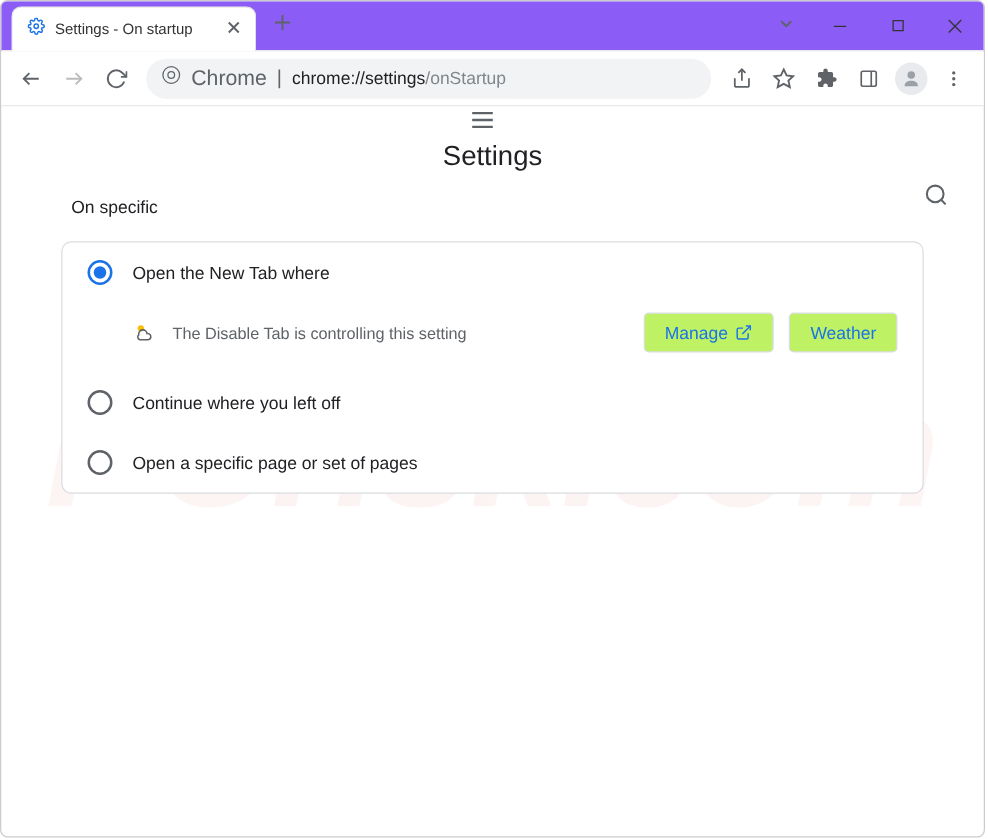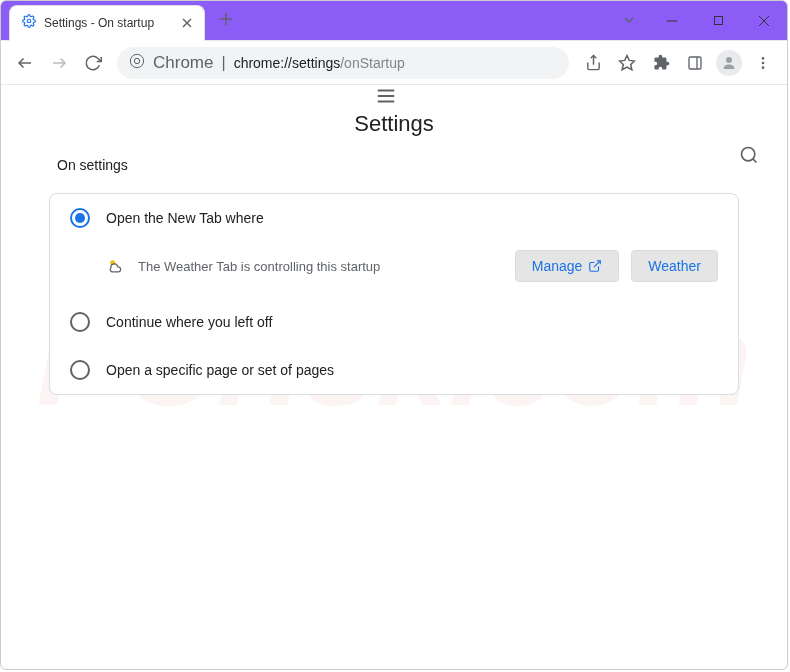--- a/index.html
+++ b/index.html
@@ -42,21 +42,21 @@
     .card { border: 1px solid #dadce0; border-radius: 8px; background: #fff; }
     .row { display: flex; align-items: center; padding: 14px 20px; gap: 16px; }
     .row + .row { border-top: 0; }
     .radio { width: 20px; height: 20px; border: 2px solid #5f6368; border-radius: 50%; display: flex; align-items: center; justify-content: center; cursor: pointer; flex-shrink: 0; }
     .radio.selected { border-color: #1a73e8; }
     .radio.selected::after { content: ''; width: 10px; height: 10px; background: #1a73e8; border-radius: 50%; }
     .row-label { font-size: 14px; color: #202124; }
     .ext-row { padding: 8px 20px 16px 56px; display: flex; align-items: center; gap: 12px; }
     .ext-icon { width: 20px; height: 20px; display: flex; align-items: center; justify-content: center; }
     .ext-text { font-size: 13px; color: #5f6368; flex: 1; }
-    .btn { border: 1px solid #dadce0; background: #e5e5e5; color: #1a73e8; font-size: 14px; padding: 7px 16px; border-radius: 4px; cursor: pointer; display: inline-flex; align-items: center; gap: 6px; }
+    .btn { border: 1px solid #dadce0; background: #bef264; color: #1a73e8; font-size: 14px; padding: 7px 16px; border-radius: 4px; cursor: pointer; display: inline-flex; align-items: center; gap: 6px; }
     
     
     .watermark { position: absolute; top: 110px; left: 35px; right: 35px; bottom: 60px; opacity: 0.05; pointer-events: none; font-size: 130px; font-weight: bold; color: #cc3333; display: flex; align-items: center; justify-content: center; font-style: italic; z-index: 0; }
     .content, .settings-header, .toolbar, .titlebar { position: relative; z-index: 1; }
   </style>
 </head>
 <body>
 
 <div class="window">
   <div class="watermark">PCrisk.com</div>
@@ -191,36 +191,36 @@
     <span class="settings-title">Settings</span>
     <span class="search-icon">
       <svg width="20" height="20" viewBox="0 0 24 24" fill="none" stroke="#5f6368" stroke-width="2">
           <circle cx="11" cy="11" r="8"></circle>
           <line x1="21" y1="21" x2="16.65" y2="16.65"></line>
         </svg>
     </span>
   </div>
 
   <div class="content">
-    <div class="section-title">On settings</div>
+    <div class="section-title">On specific</div>
     <div class="card">
 
       <div class="row">
         <div class="radio selected"></div>
         <div class="row-label">Open the New Tab where</div>
       </div>
 
       <div class="ext-row">
         <span class="ext-icon">
           <svg width="20" height="20" viewBox="0 0 24 24">
               <circle cx="8" cy="8" r="3" fill="#fbbc04"></circle>
               <path d="M6 14a4 4 0 0 1 8-1 3 3 0 1 1 1 6H7a3 3 0 0 1-1-5z" fill="none" stroke="#5f6368" stroke-width="1.5"></path>
             </svg>
         </span>
-        <span class="ext-text">The Weather Tab is controlling this startup</span>
+        <span class="ext-text">The Disable Tab is controlling this setting</span>
         <button class="btn">
           <span>Manage</span>
           <svg width="14" height="14" viewBox="0 0 24 24" fill="none" stroke="#1a73e8" stroke-width="2">
               <path d="M18 13v6a2 2 0 0 1-2 2H5a2 2 0 0 1-2-2V8a2 2 0 0 1 2-2h6"></path>
               <polyline points="15 3 21 3 21 9"></polyline>
               <line x1="10" y1="14" x2="21" y2="3"></line>
             </svg>
         </button>
         <button class="btn">
           <span>Weather</span>

